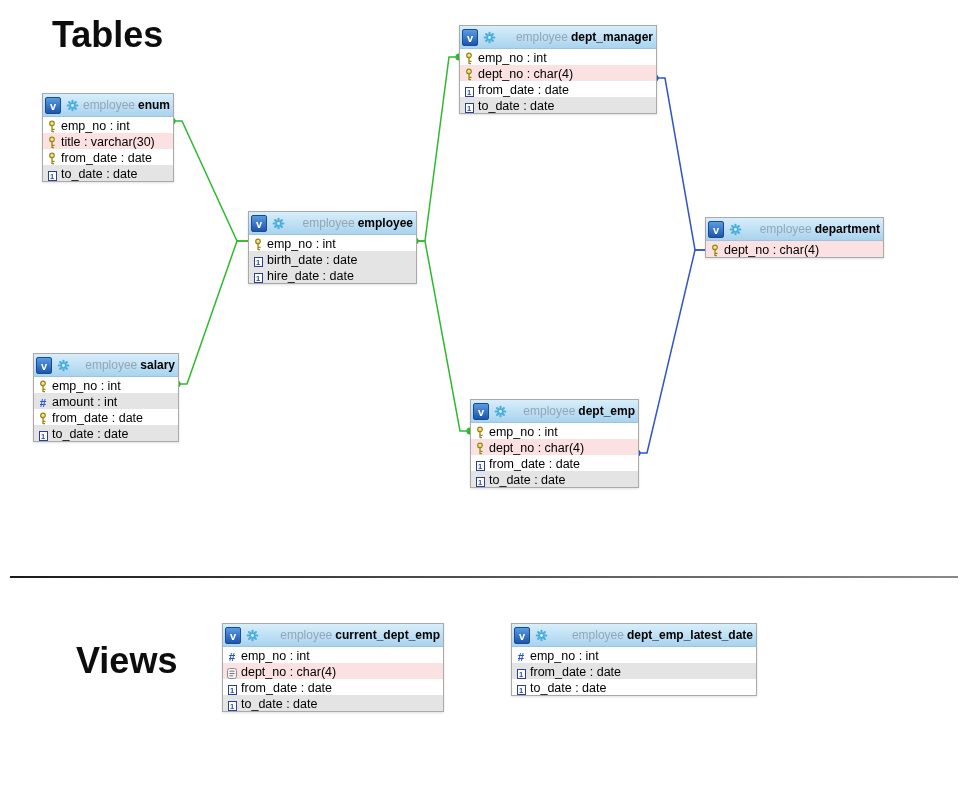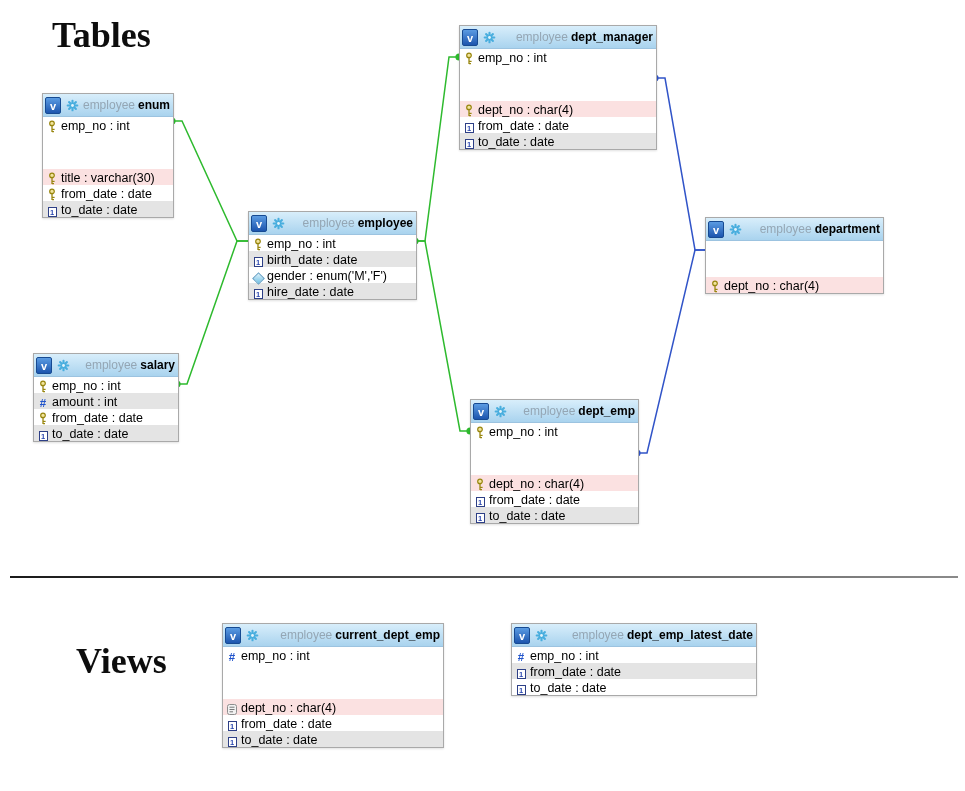--- a/index.html
+++ b/index.html
@@ -1,19 +1,19 @@
 <!DOCTYPE html>
 <html><head>
 <meta charset="utf-8">
 <style>
   html,body{margin:0;padding:0;background:#fff;}
   body{font-family:"Liberation Sans", sans-serif;}
   #canvas{position:relative;width:965px;height:791px;background:#ffffff;overflow:hidden;}
 
-  .section-heading{position:absolute;font-weight:700;font-size:36px;color:#0d0d0d;letter-spacing:0px;font-family:Liberation Serif, serif;}
+  .section-heading{position:absolute;font-weight:700;font-size:36px;color:#0d0d0d;letter-spacing:0px;}
   #tables-heading{left:52px;top:14px;}
   #views-heading{left:76px;top:640px;}
 
   #section-divider{position:absolute;left:10px;top:576px;width:948px;height:2px;
     background:linear-gradient(to right,#1a1a1a,#8a8a8a);}
 
   #wires{position:absolute;left:0;top:0;}
 
   .entity{position:absolute;border:1px solid #a9a9a9;background:#fff;
     box-shadow:0 1px 2px rgba(0,0,0,0.12);font-size:12px;}
@@ -25,21 +25,21 @@
     color:#fff;font-weight:700;font-size:11px;line-height:17px;text-align:center;
     box-sizing:border-box;}
   .gear{flex:0 0 auto;margin-left:5px;display:flex;align-items:center;}
   .header-text{flex:1;text-align:right;white-space:nowrap;overflow:hidden;}
   .schema-name{color:#94a6b4;}
   .table-name{color:#000;font-weight:700;margin-left:3px;}
 
   .entity-row{height:16px;display:flex;align-items:flex-end;white-space:nowrap;}
   .entity-row.bg-white{background:#ffffff;}
   .entity-row.bg-gray{background:#e4e4e4;}
-  .entity-row.bg-pink{background:#fbe1e1;margin-top:36px;}
+  .entity-row.bg-pink{background:#fbe1e1;}
   .col-icon{width:18px;flex:0 0 auto;display:flex;justify-content:center;align-items:center;}
   .col-text{color:#000;font-size:12.5px;}
 
   .date-box{display:inline-block;width:9px;height:10px;border:1px solid #2d3f86;
     background:#fff;color:#2a47b0;font-size:7.5px;line-height:10px;text-align:center;
     font-weight:700;box-sizing:border-box;}
   .enum-diamond{display:inline-block;width:7px;height:7px;transform:rotate(45deg);
     background:linear-gradient(135deg,#dff2fb,#6fc0e4);border:1px solid #5e9cc2;}
   .num-hash{color:#2255cc;font-weight:700;font-size:11.5px;line-height:11px;}
 </style>
@@ -206,26 +206,20 @@
             </svg>
           </span>
           <span class="col-text">emp_no : int</span>
         </div>
         <div class="entity-row bg-gray">
           <span class="col-icon">
             <span class="date-box">1</span>
           </span>
           <span class="col-text">birth_date : date</span>
         </div>
-        <div class="entity-row bg-white">
-          <span class="col-icon">
-            <span class="enum-diamond"></span>
-          </span>
-          <span class="col-text">gender : enum('M','F')</span>
-        </div>
         <div class="entity-row bg-gray">
           <span class="col-icon">
             <span class="date-box">1</span>
           </span>
           <span class="col-text">hire_date : date</span>
         </div>
       </div>
       <div class="entity" style="left: 33px; top: 353px; width: 144px;">
         <div class="entity-header">
           <span class="v-badge">v</span>

